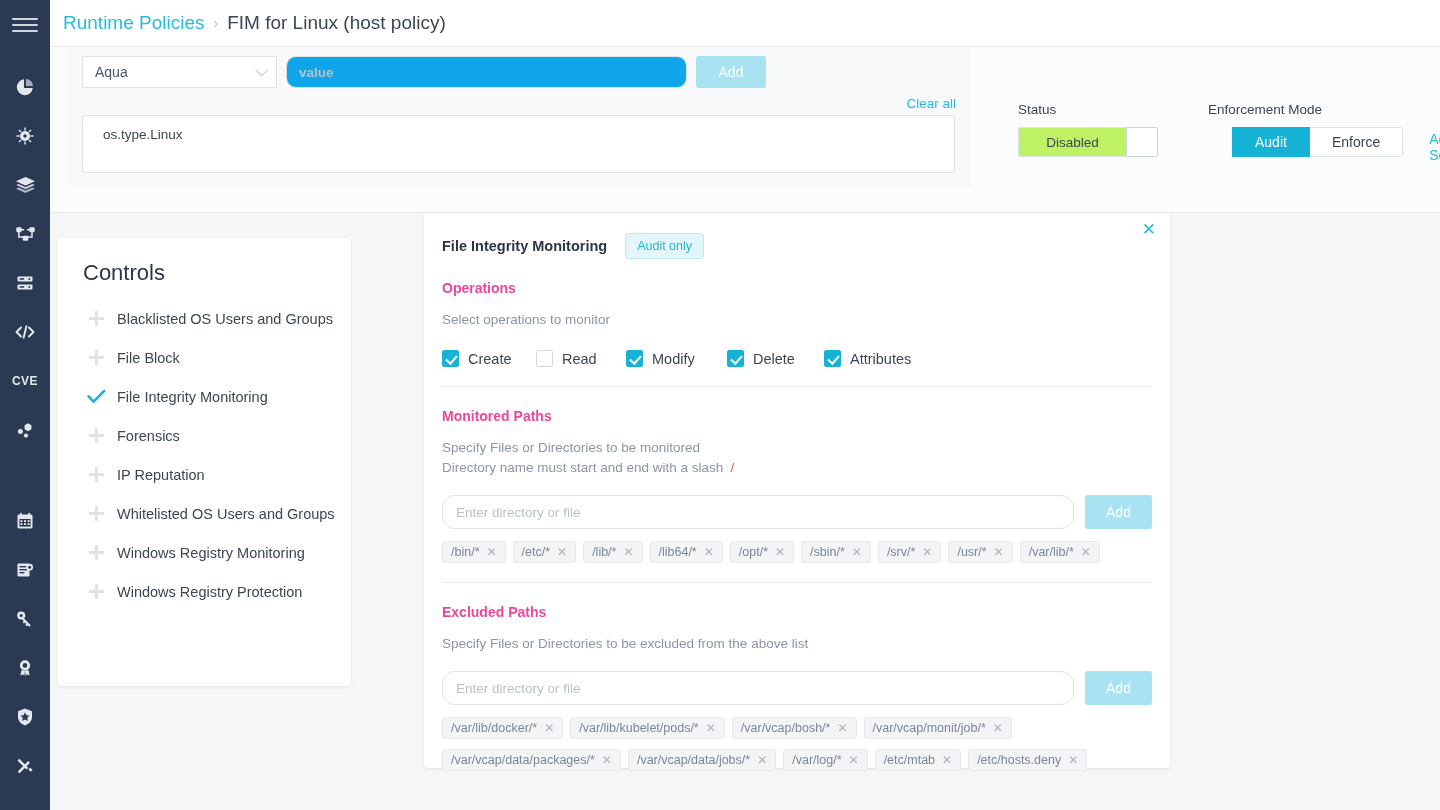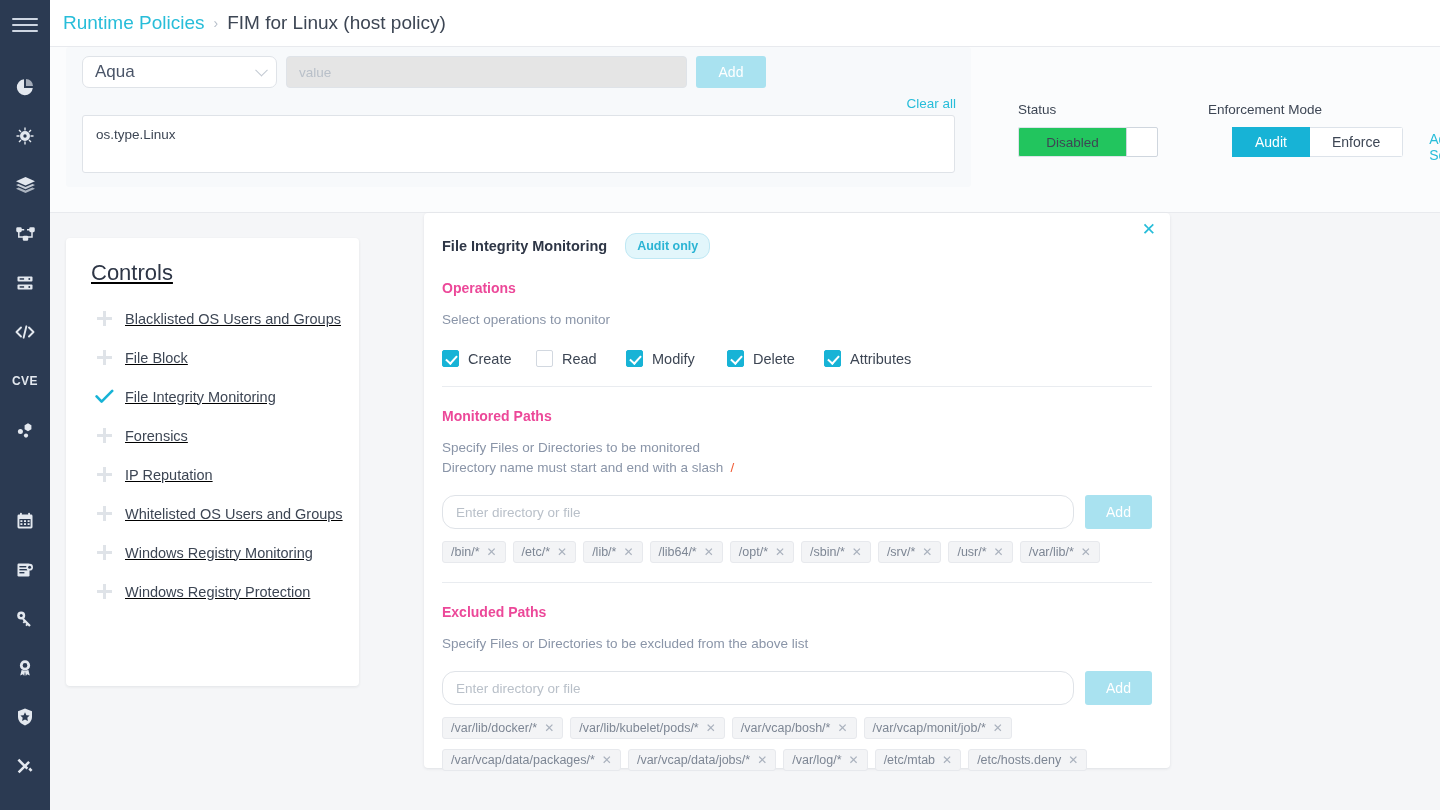--- a/index.html
+++ b/index.html
@@ -58,59 +58,60 @@
     position: relative;
   }
   .filter-card {
     position: absolute; left: 16px; top: 0; width: 905px; height: 140px;
     background: #f7f9fb;
     border-radius: 3px;
   }
   .filter-row { display: flex; gap: 9px; padding: 9px 0 0 16px; }
   .sel {
     position: relative;
-    height: 32px; border: 1px solid #dfe3e8; background: #fff; border-radius: 7px;
+    height: 32px; border: 1px solid #dfe3e8; background: #fff; border-radius: 0;
     display: flex; align-items: center; padding: 0 28px 0 12px;
-    font-size: 17px; color: #4a5costs; color: #4a5568; cursor: pointer;
+    font-size: 14px; color: #4a5costs; color: #4a5568; cursor: pointer;
   }
   .sel.w1 { width: 195px; }
   .sel.w2 { width: 190px; }
   .chev {
     position: absolute; right: 10px; top: 50%; width: 9px; height: 9px;
     border-right: 1.5px solid #c2c9d2; border-bottom: 1.5px solid #c2c9d2;
     transform: translateY(-70%) rotate(45deg);
   }
   .val-input {
-    width: 401px; height: 32px; border: 1px solid #dfe3e8; background: #e5e5e5;
-    border-radius: 4px; padding: 0 12px; font-size: 13.5px; color: #3d4654;
+    width: 401px; height: 32px; border: 1px solid #dfe3e8; background: #0ea5e9;
+    border-radius: 10px; padding: 0 12px; font-size: 13.5px; color: #3d4654;
     font-family: "Liberation Sans", sans-serif;
+    font-weight: bold;
   }
   .val-input::placeholder { color: #b9c0c9; }
   .btn-add-pale {
     width: 70px; height: 32px; border: none; border-radius: 3px;
     background: #a9e2f0; color: #ffffff; font-size: 14px; cursor: pointer;
     font-family: "Liberation Sans", sans-serif;
   }
   .clear-all {
     text-align: right; padding: 8px 15px 0 0;
     color: #27bdd9; font-size: 13.5px; cursor: pointer;
   }
   .scope-box {
     margin: 4px 0 0 16px; width: 873px; height: 58px;
     border: 1px solid #dfe3e8; background: #fff; border-radius: 3px;
-    padding: 11px 13px; font-size: 13.5px; color: #3d4654;
+    padding: 11px 20px; font-size: 13.5px; color: #3d4654;
   }
 
   
   .status-cluster { position: absolute; left: 968px; top: 55px; display: flex; align-items: flex-start; }
   .sc-col { display: flex; flex-direction: column; }
   .sc-label { font-size: 13.5px; color: #3d4654; margin-bottom: 10px; }
   .toggle-off { display: flex; }
   .toggle-off .lbl {
-    width: 108px; height: 30px; background: #22c55e; border: 1px solid #dde3ea;
+    width: 108px; height: 30px; background: #bef264; border: 1px solid #dde3ea;
     border-right: none; border-radius: 2px 0 0 2px;
     display: flex; align-items: center; justify-content: center;
     font-size: 13.5px; color: #3d4654; text-align: right;
   }
   .toggle-off .knob {
     width: 32px; height: 30px; background: #fff; border: 1px solid #cfd6de;
     border-radius: 0 2px 2px 0;
   }
   .seg { display: flex; border-radius: 3px; overflow: hidden; padding-left: 24px; }
   .seg .opt {
@@ -118,26 +119,25 @@
     font-size: 14px; cursor: pointer; border: 1px solid #dde3ea;
   }
   .seg .opt.on { background: #17b3d6; color: #fff; border-color: #17b3d6; }
   .seg .opt.off { background: #fff; color: #3d4654; border-left: none; }
   .add-sched { color: #27bdd9; font-size: 14px; cursor: pointer; }
 
   
   .body-area { background: #f5f6f8; height: 597px; position: relative; }
 
   .controls-card {
-    position: absolute; left: 16px; top: 25px;
+    position: absolute; left: 8px; top: 25px;
     width: 293px; height: 448px;
     background: #fff; border-radius: 4px;
     box-shadow: 0 1px 3px rgba(30,40,60,.09);
     padding: 22px 0 0 0;
-    text-decoration: underline;
   }
   .controls-title { font-size: 22px; color: #2e3646; padding: 0 0 13px 25px; }
   .ctl-item {
     display: flex; align-items: center; height: 39px;
     padding-left: 25px; cursor: pointer;
   }
   .ctl-mark { width: 26px; flex: 0 0 26px; display: flex; align-items: center; justify-content: center; }
   .plus { position: relative; width: 15px; height: 15px; }
   .plus::before, .plus::after { content: ""; position: absolute; background: #dfe3e8; }
   .plus::before { left: 0; top: 6px; width: 15px; height: 3px; }
@@ -148,21 +148,21 @@
     position: absolute; left: 374px; top: 0px;
     width: 746px; height: 555px;
     background: #fff; border-radius: 4px;
     box-shadow: 0 1px 3px rgba(30,40,60,.10);
     padding: 20px 18px 0 18px;
   }
   .fim-head { display: flex; align-items: center; gap: 18px; position: relative; }
   .fim-title { font-size: 14.5px; font-weight: bold; color: #2e3646; }
   .badge-audit {
     background: #e2f6fb; border: 1px solid #bfe8f4; color: #2bb4d4;
-    font-size: 12.5px; border-radius: 11px; padding: 5px 11px; font-weight: bold;
+    font-size: 12.5px; border-radius: 3px; padding: 5px 11px;
   }
   .close-x {
     position: absolute; right: -4px; top: -12px;
     font-size: 17px; color: #27bdd9; cursor: pointer; line-height: 1;
     font-family: "Liberation Sans", sans-serif;
   }
   .sec-title { font-size: 14px; font-weight: bold; color: #ec4899; margin-top: 21px; }
   .sec-hint { font-size: 13.5px; color: #8a95a8; margin-top: 14px; line-height: 20px; }
   .req { color: #f15a33; margin-left: 7px; }
 

